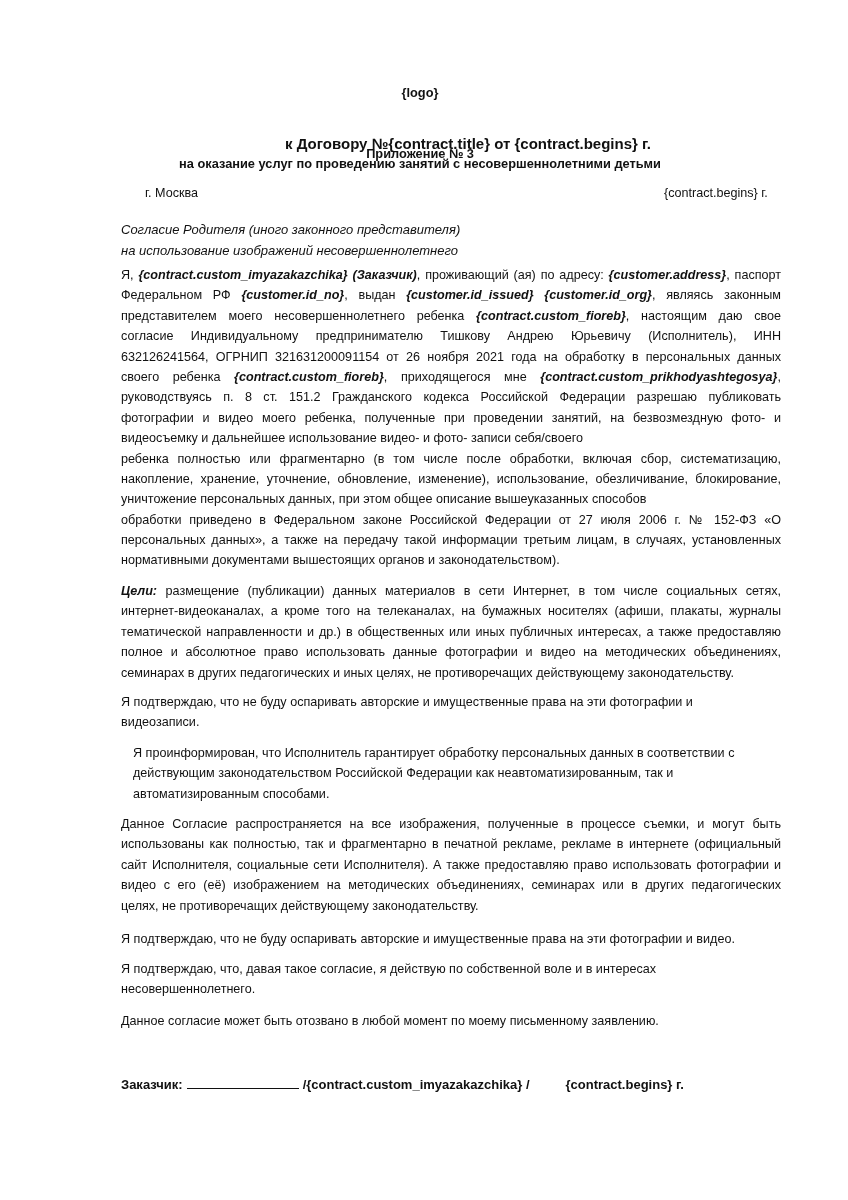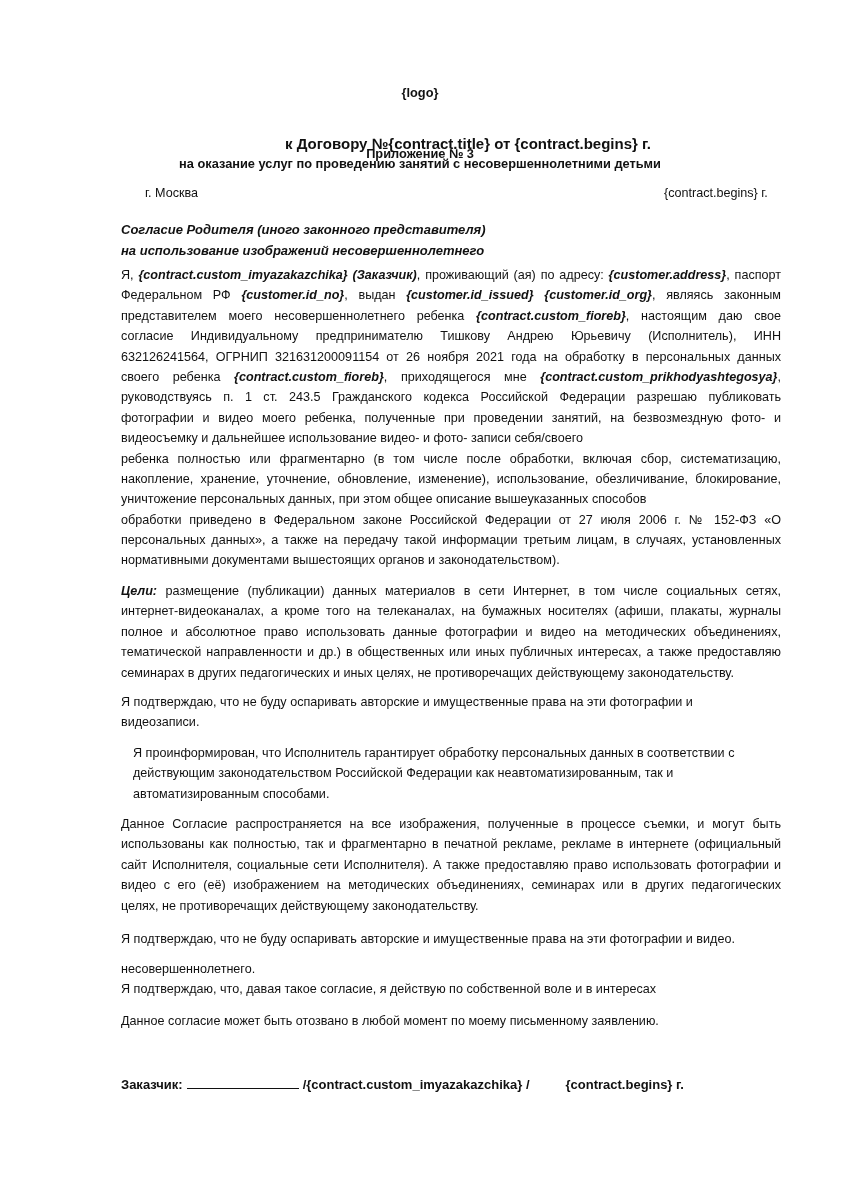--- a/index.html
+++ b/index.html
@@ -26,21 +26,21 @@
     .bi { font-weight: bold; font-style: italic; margin-top: 46px; }
 
     .logo { top: 85px; font-weight: bold; font-size: 12.8px; }
     .h1 { top: 114px; font-weight: bold; font-size: 12.8px; margin-top: 32px; }
     .h2 { top: 135px; font-weight: bold; font-size: 15px; padding-left: 48px; }
     .h3 { top: 156px; font-weight: bold; font-size: 12.8px; }
 
     .city { left: 145px; top: 186px; }
     .date-right { left: 664px; top: 186px; }
 
-    .consent-title { left: 121px; top: 219px; line-height: 21px; font-weight: bold; font-style: italic; font-size: 13px; }
+    .consent-title { left: 121px; top: 219px; line-height: 21px; font-weight: normal; font-style: italic; font-size: 13px; }
 
     .para {
       position: absolute;
       left: 121px;
       width: 660px;
     }
     .line {
       display: block;
       height: 20.4px;
       line-height: 20.4px;
@@ -96,36 +96,36 @@
       <span>Федеральном РФ </span><span class="bi">{customer.id_no}</span><span>, выдан </span><span class="bi">{customer.id_issued} {customer.id_org}</span><span>, являясь законным</span>
     </span></span>
     <span class="line"><span class="lw">
       <span>представителем моего несовершеннолетнего ребенка </span><span class="bi">{contract.custom_fioreb}</span><span>, настоящим даю свое</span>
     </span></span>
     <span class="line"><span class="lw">согласие Индивидуальному предпринимателю Тишкову Андрею Юрьевичу (Исполнитель), ИНН</span></span>
     <span class="line"><span class="lw">632126241564, ОГРНИП 321631200091154 от 26 ноября 2021 года на обработку в персональных данных</span></span>
     <span class="line"><span class="lw">
       <span>своего ребенка </span><span class="bi">{contract.custom_fioreb}</span><span>, приходящегося мне </span><span class="bi">{contract.custom_prikhodyashtegosya}</span><span>,</span>
     </span></span>
-    <span class="line"><span class="lw">руководствуясь п. 1 ст. 243.5 Гражданского кодекса Российской Федерации разрешаю публиковать</span></span>
+    <span class="line"><span class="lw">руководствуясь п. 8 ст. 151.2 Гражданского кодекса Российской Федерации разрешаю публиковать</span></span>
     <span class="line"><span class="lw">фотографии и видео моего ребенка, полученные при проведении занятий, на безвозмездную фото- и</span></span>
     <span class="line">видеосъемку и дальнейшее использование видео-  и  фото- записи себя/своего</span>
     <span class="line"><span class="lw">ребенка  полностью  или  фрагментарно (в том числе после обработки, включая сбор, систематизацию,</span></span>
     <span class="line"><span class="lw">накопление, хранение, уточнение, обновление, изменение), использование, обезличивание, блокирование,</span></span>
     <span class="line">уничтожение персональных данных, при этом общее  описание  вышеуказанных способов</span>
     <span class="line"><span class="lw">обработки  приведено  в  Федеральном законе Российской Федерации от 27 июля 2006  г. №  152-ФЗ «О</span></span>
     <span class="line"><span class="lw">персональных данных»,  а  также на передачу такой информации третьим лицам, в случаях, установленных</span></span>
     <span class="line">нормативными документами вышестоящих  органов  и  законодательством).</span>
   </div>
 
   <div class="para p2">
     <span class="line"><span class="lw"><span class="bi">Цели:</span><span> размещение (публикации) данных материалов в сети Интернет, в том числе социальных сетях,</span></span></span>
     <span class="line"><span class="lw">интернет-видеоканалах, а кроме того на телеканалах, на бумажных носителях (афиши, плакаты, журналы</span></span>
+    <span class="line"><span class="lw">тематической направленности и др.) в общественных или иных публичных интересах, а также предоставляю</span></span>
     <span class="line"><span class="lw">полное и абсолютное право использовать данные фотографии и видео на методических объединениях,</span></span>
-    <span class="line"><span class="lw">тематической направленности и др.) в общественных или иных публичных интересах, а также предоставляю</span></span>
     <span class="line">семинарах в других педагогических и иных целях, не противоречащих действующему законодательству.</span>
   </div>
 
   <div class="para p3">
     <span class="line">Я подтверждаю, что не буду оспаривать авторские и имущественные права на эти фотографии и</span>
     <span class="line">видеозаписи.</span>
   </div>
 
   <div class="para p4">
     <span class="line">Я проинформирован, что Исполнитель гарантирует обработку персональных данных в соответствии с</span>
@@ -139,22 +139,22 @@
     <span class="line"><span class="lw">сайт Исполнителя, социальные сети Исполнителя). А также предоставляю право использовать фотографии и</span></span>
     <span class="line"><span class="lw">видео с его (её) изображением на методических объединениях, семинарах или в других педагогических</span></span>
     <span class="line">целях, не противоречащих действующему законодательству.</span>
   </div>
 
   <div class="para p6">
     <span class="line">Я подтверждаю, что не буду оспаривать авторские и имущественные права на эти фотографии и видео.</span>
   </div>
 
   <div class="para p7">
+    <span class="line">Я подтверждаю, что, давая такое согласие, я действую по собственной воле и в интересах</span>
     <span class="line">несовершеннолетнего.</span>
-    <span class="line">Я подтверждаю, что, давая такое согласие, я действую по собственной воле и в интересах</span>
   </div>
 
   <div class="para p8">
     <span class="line">Данное согласие может быть отозвано в любой момент по моему письменному заявлению.</span>
   </div>
 
   <div class="abs signature">
     <span>Заказчик:</span><span class="sig-line"></span><span>/{contract.custom_imyazakazchika} /</span><span class="sig-date">{contract.begins} г.</span>
   </div>
 

